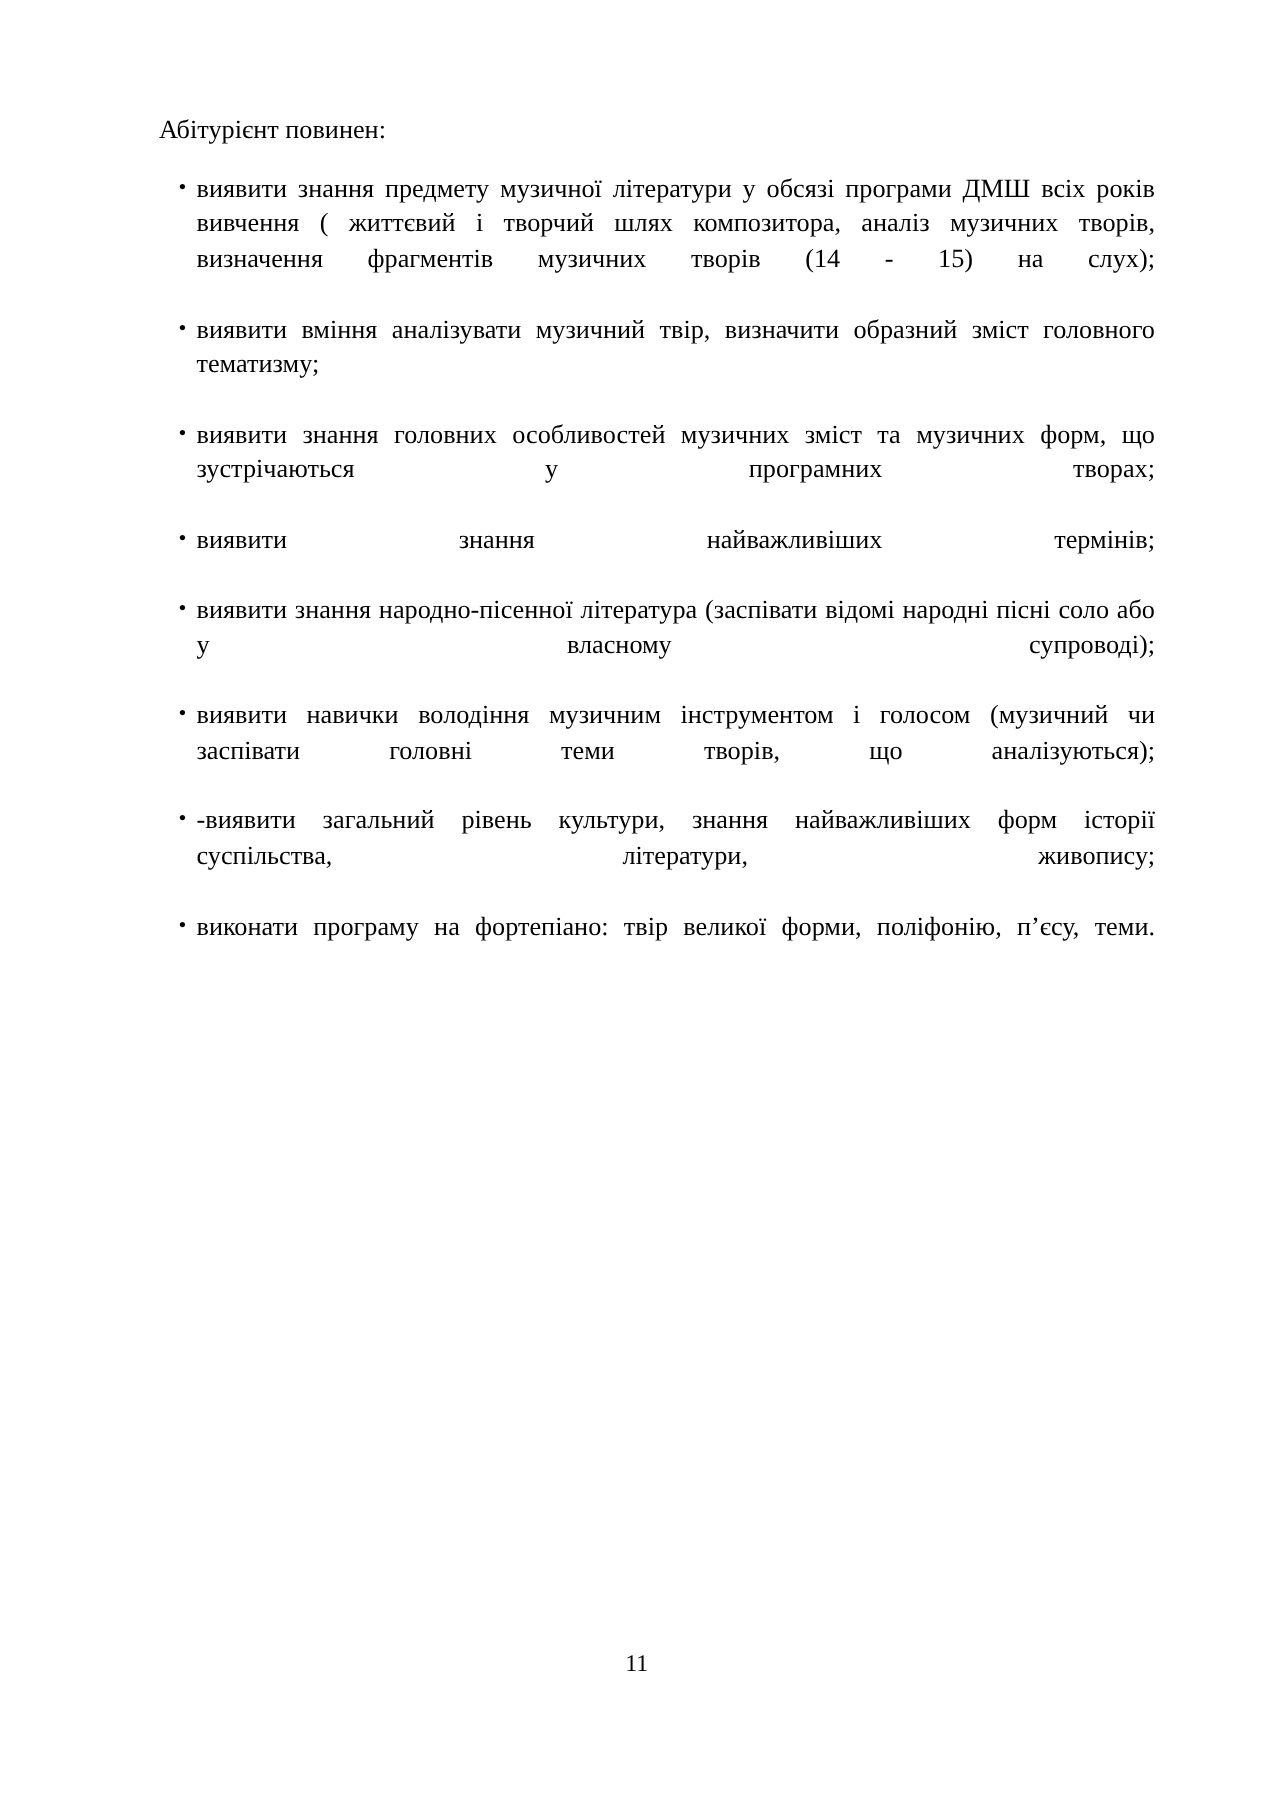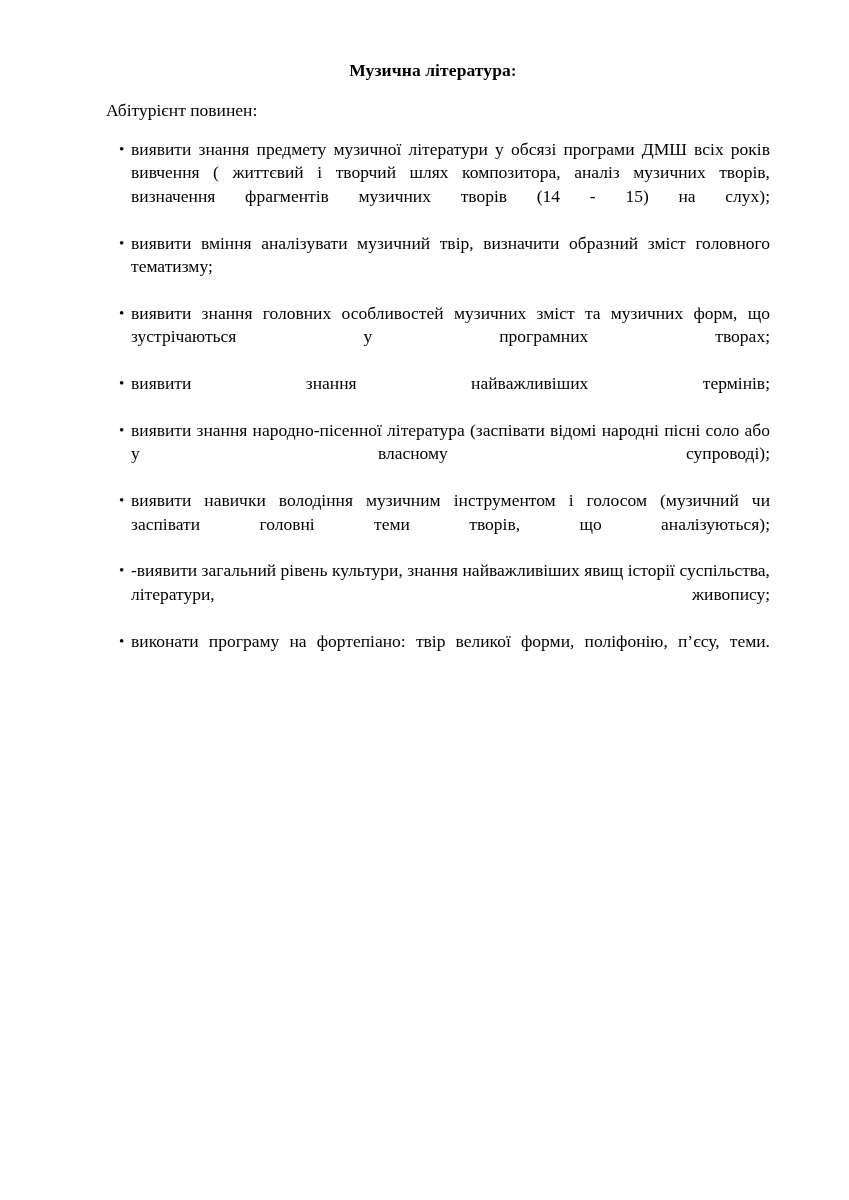--- a/index.html
+++ b/index.html
@@ -84,21 +84,20 @@
     font-size: 16px;
     line-height: 20px;
   }
 </style>
 </head>
 <body>
 
 <div class="page">
   <div class="content">
 
-    <h1 class="doc-title">Музична література:</h1>
 
     <p class="intro-line">Абітурієнт повинен:</p>
 
     <ul class="bullet-list">
       <li class="bullet-item">
         <span class="bullet-marker">•</span>
         <span class="bullet-text">виявити знання предмету музичної літератури у обсязі програми ДМШ всіх років вивчення ( життєвий і творчий шлях композитора, аналіз музичних творів, визначення фрагментів музичних творів (14 - 15) на слух);</span>
       </li>
       <li class="bullet-item">
         <span class="bullet-marker">•</span>
@@ -115,23 +114,24 @@
       <li class="bullet-item">
         <span class="bullet-marker">•</span>
         <span class="bullet-text">виявити знання народно-пісенної література (заспівати відомі народні пісні соло або у власному супроводі);</span>
       </li>
       <li class="bullet-item">
         <span class="bullet-marker">•</span>
         <span class="bullet-text">виявити навички володіння музичним інструментом і голосом (музичний чи заспівати головні теми творів, що аналізуються);</span>
       </li>
       <li class="bullet-item">
         <span class="bullet-marker">•</span>
-        <span class="bullet-text">-виявити загальний рівень культури, знання найважливіших явищ історії суспільства, літератури, живопису;</span>
+        <span class="bullet-text">-виявити загальний рівень культури, знання найважливіших форм історії суспільства, літератури, живопису;</span>
       </li>
       <li class="bullet-item">
         <span class="bullet-marker">•</span>
         <span class="bullet-text">виконати програму на фортепіано: твір великої форми, поліфонію, п’єсу, теми.</span>
       </li>
     </ul>
 
   </div>
 
+  <div class="page-number">11</div>
 </div>
 
 </body></html>

